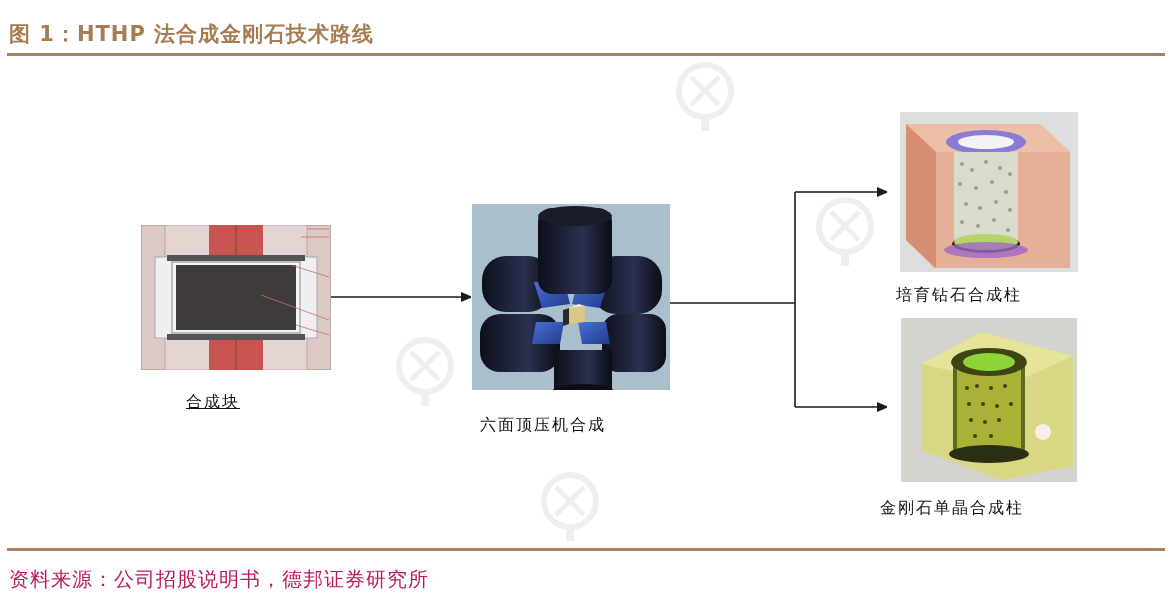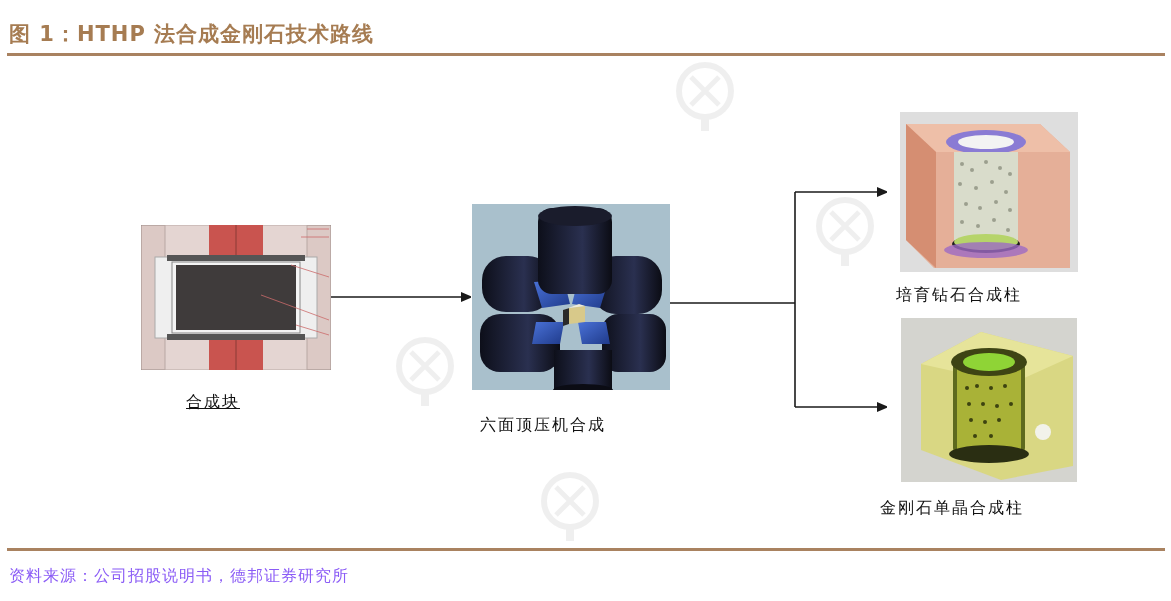--- a/index.html
+++ b/index.html
@@ -2,21 +2,21 @@
 <html><head>
 <meta charset="utf-8">
 <style>
   * { box-sizing: border-box; margin: 0; padding: 0; }
   html, body { width: 1171px; height: 601px; background: #ffffff; overflow: hidden; }
   body { position: relative; font-family: "DejaVu Serif", "Liberation Serif", serif; color: #111; }
   .title { position: absolute; left: 9px; top: 20px; font-family: "DejaVu Sans", "Liberation Sans", sans-serif; font-weight: bold; font-size: 21px; color: #a67c52; letter-spacing: 1px; white-space: nowrap; }
   .rule { position: absolute; left: 7px; width: 1158px; height: 3px; background: #a98260; }
   .rule.top { top: 53px; }
   .rule.bottom { top: 548px; }
-  .source { position: absolute; left: 9px; top: 566px; font-size: 16px; color: #8b5cf6; white-space: nowrap; letter-spacing: 1px; }
+  .source { position: absolute; left: 9px; top: 566px; font-size: 20px; color: #be185d; white-space: nowrap; letter-spacing: 1px; }
   .label { position: absolute; font-size: 16px; white-space: nowrap; letter-spacing: 2px; color: #111; }
   svg.flow { position: absolute; left: 0; top: 0; }
   .img { position: absolute; overflow: hidden; }
   .watermark { position: absolute; opacity: 0.06; pointer-events: none; }
 </style>
 </head>
 <body>
 
 <div class="title">图 1：HTHP 法合成金刚石技术路线</div>
 <div class="rule top"></div>

